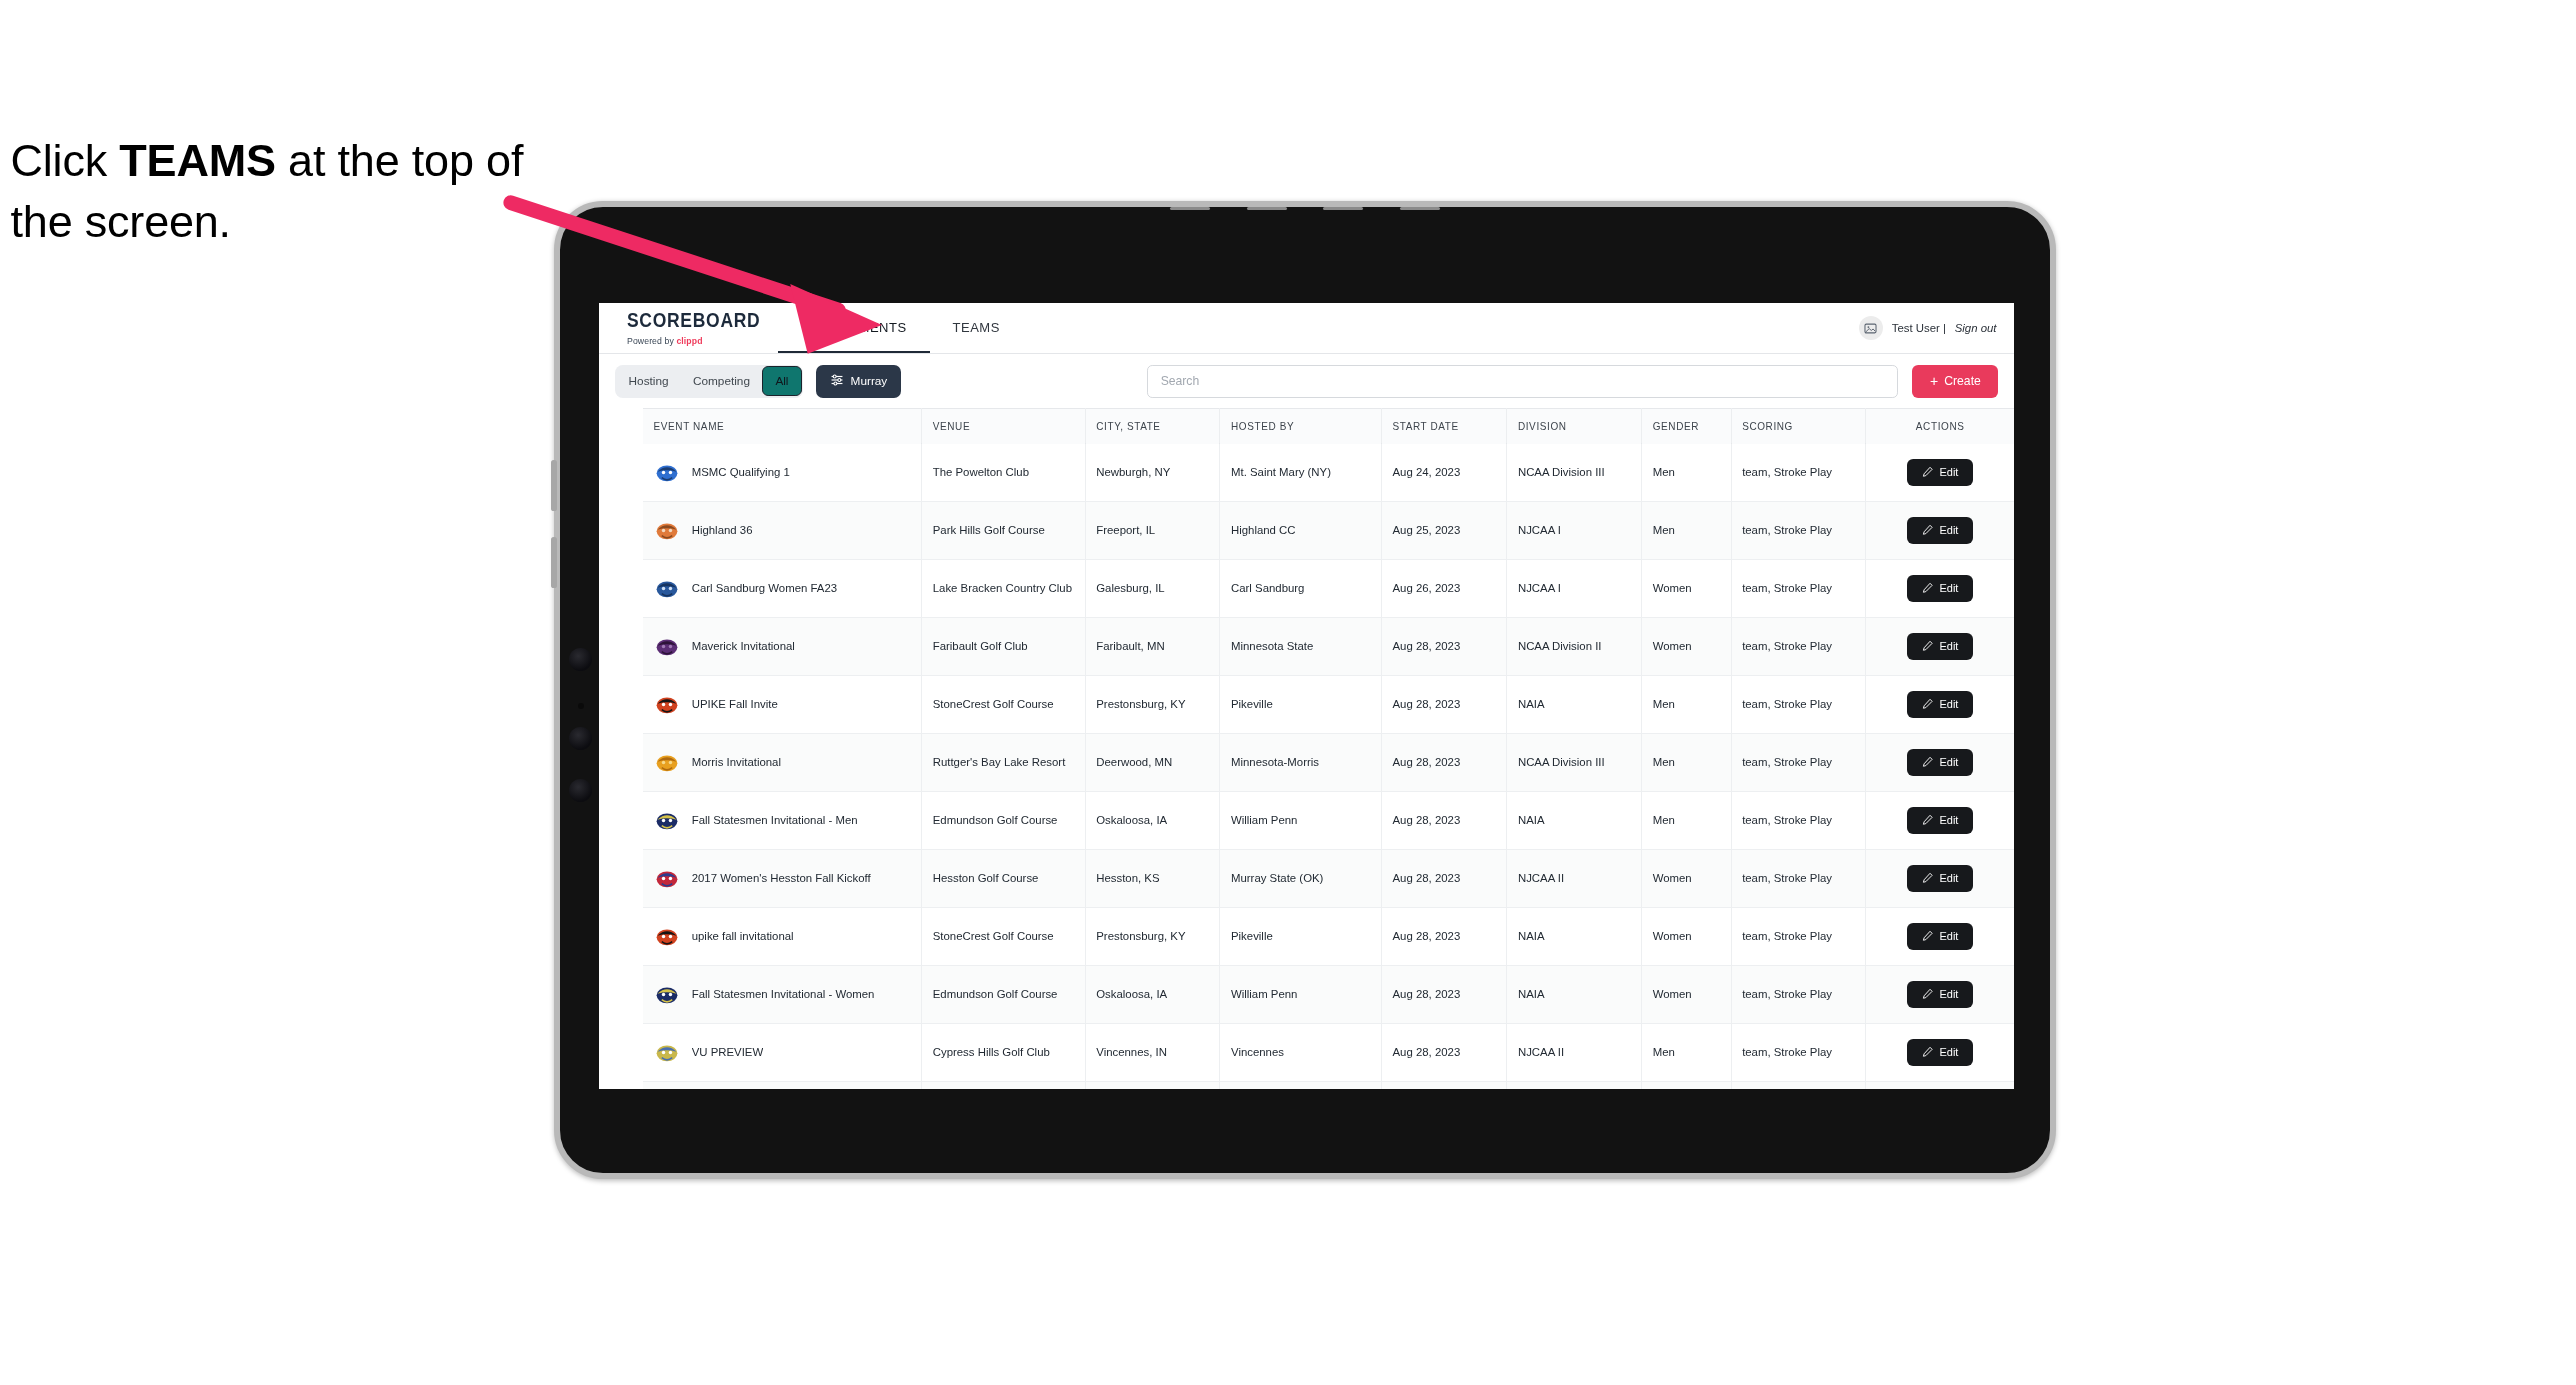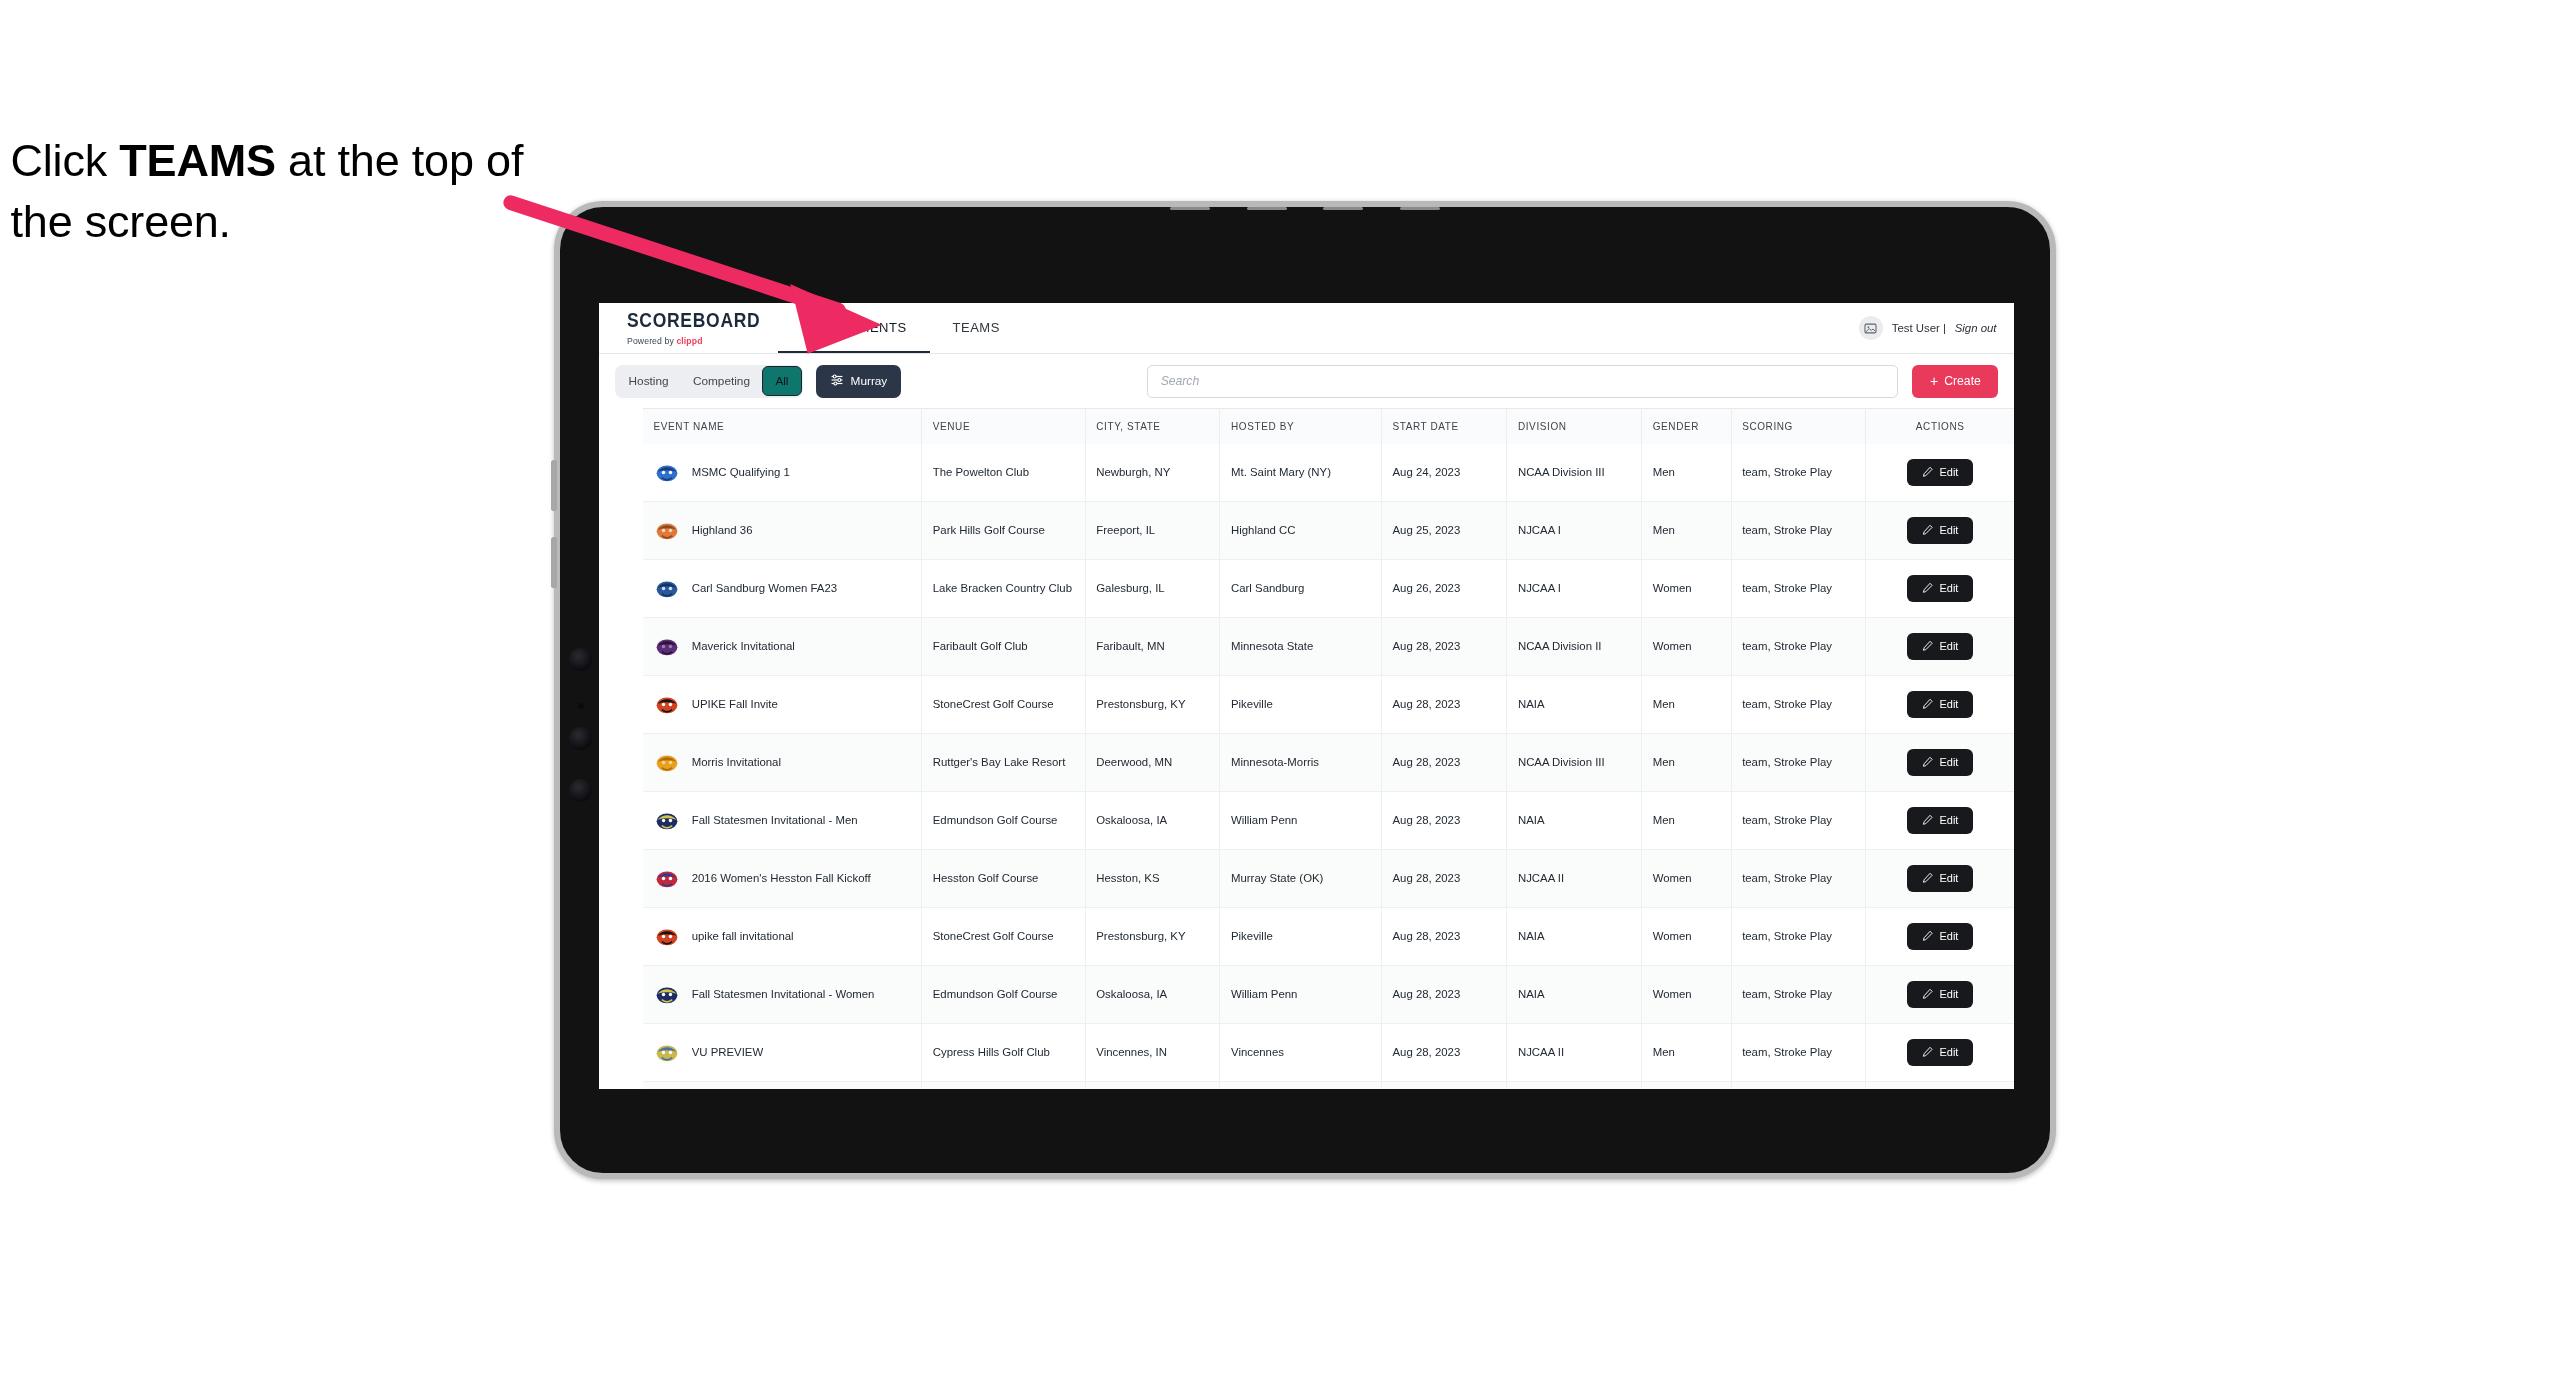--- a/index.html
+++ b/index.html
@@ -205,21 +205,20 @@
     width: 751px;
     height: 33px;
     border: 0.9px solid #d6d9dd;
     border-radius: 5.2px;
     padding: 0 12.2px;
     font-size: 12.2px;
     color: #2b3139;
     font-family: "Liberation Sans", sans-serif;
     background: #fff;
     outline: none;
-    font-style: italic;
   }
   .search-input::placeholder { color: #a2a8b0; }
   .create-btn {
     display: flex; align-items: center; gap: 6.1px;
     background: #e93a5c;
     color: #ffffff;
     border: none;
     border-radius: 6.1px;
     height: 33px;
     padding: 0 17.5px;
@@ -602,21 +601,21 @@
             <tr>
               <td>
                 <div class="ev-cell">
                   <svg class="logo" viewBox="0 0 30 26">
                     <ellipse cx="15" cy="14" rx="12" ry="9" fill="#c3283b"></ellipse>
                     <path d="M4 12 Q15 2 26 12 Q15 9 4 12 Z" fill="#2a3d8f"></path>
                     <circle cx="11" cy="13" r="2" fill="#ffffff"></circle>
                     <circle cx="19" cy="13" r="2" fill="#ffffff"></circle>
                     <path d="M9 19 Q15 24 21 19" stroke="#2a3d8f" stroke-width="1.8" fill="none"></path>
                   </svg>
-                  <span class="ev-name">2016 Women's Hesston Fall Kickoff</span>
+                  <span class="ev-name">2017 Women's Hesston Fall Kickoff</span>
                 </div>
               </td>
               <td>Hesston Golf Course</td>
               <td>Hesston, KS</td>
               <td>Murray State (OK)</td>
               <td>Aug 28, 2023</td>
               <td>NJCAA II</td>
               <td>Women</td>
               <td>team, Stroke Play</td>
               <td><button class="edit-btn">

